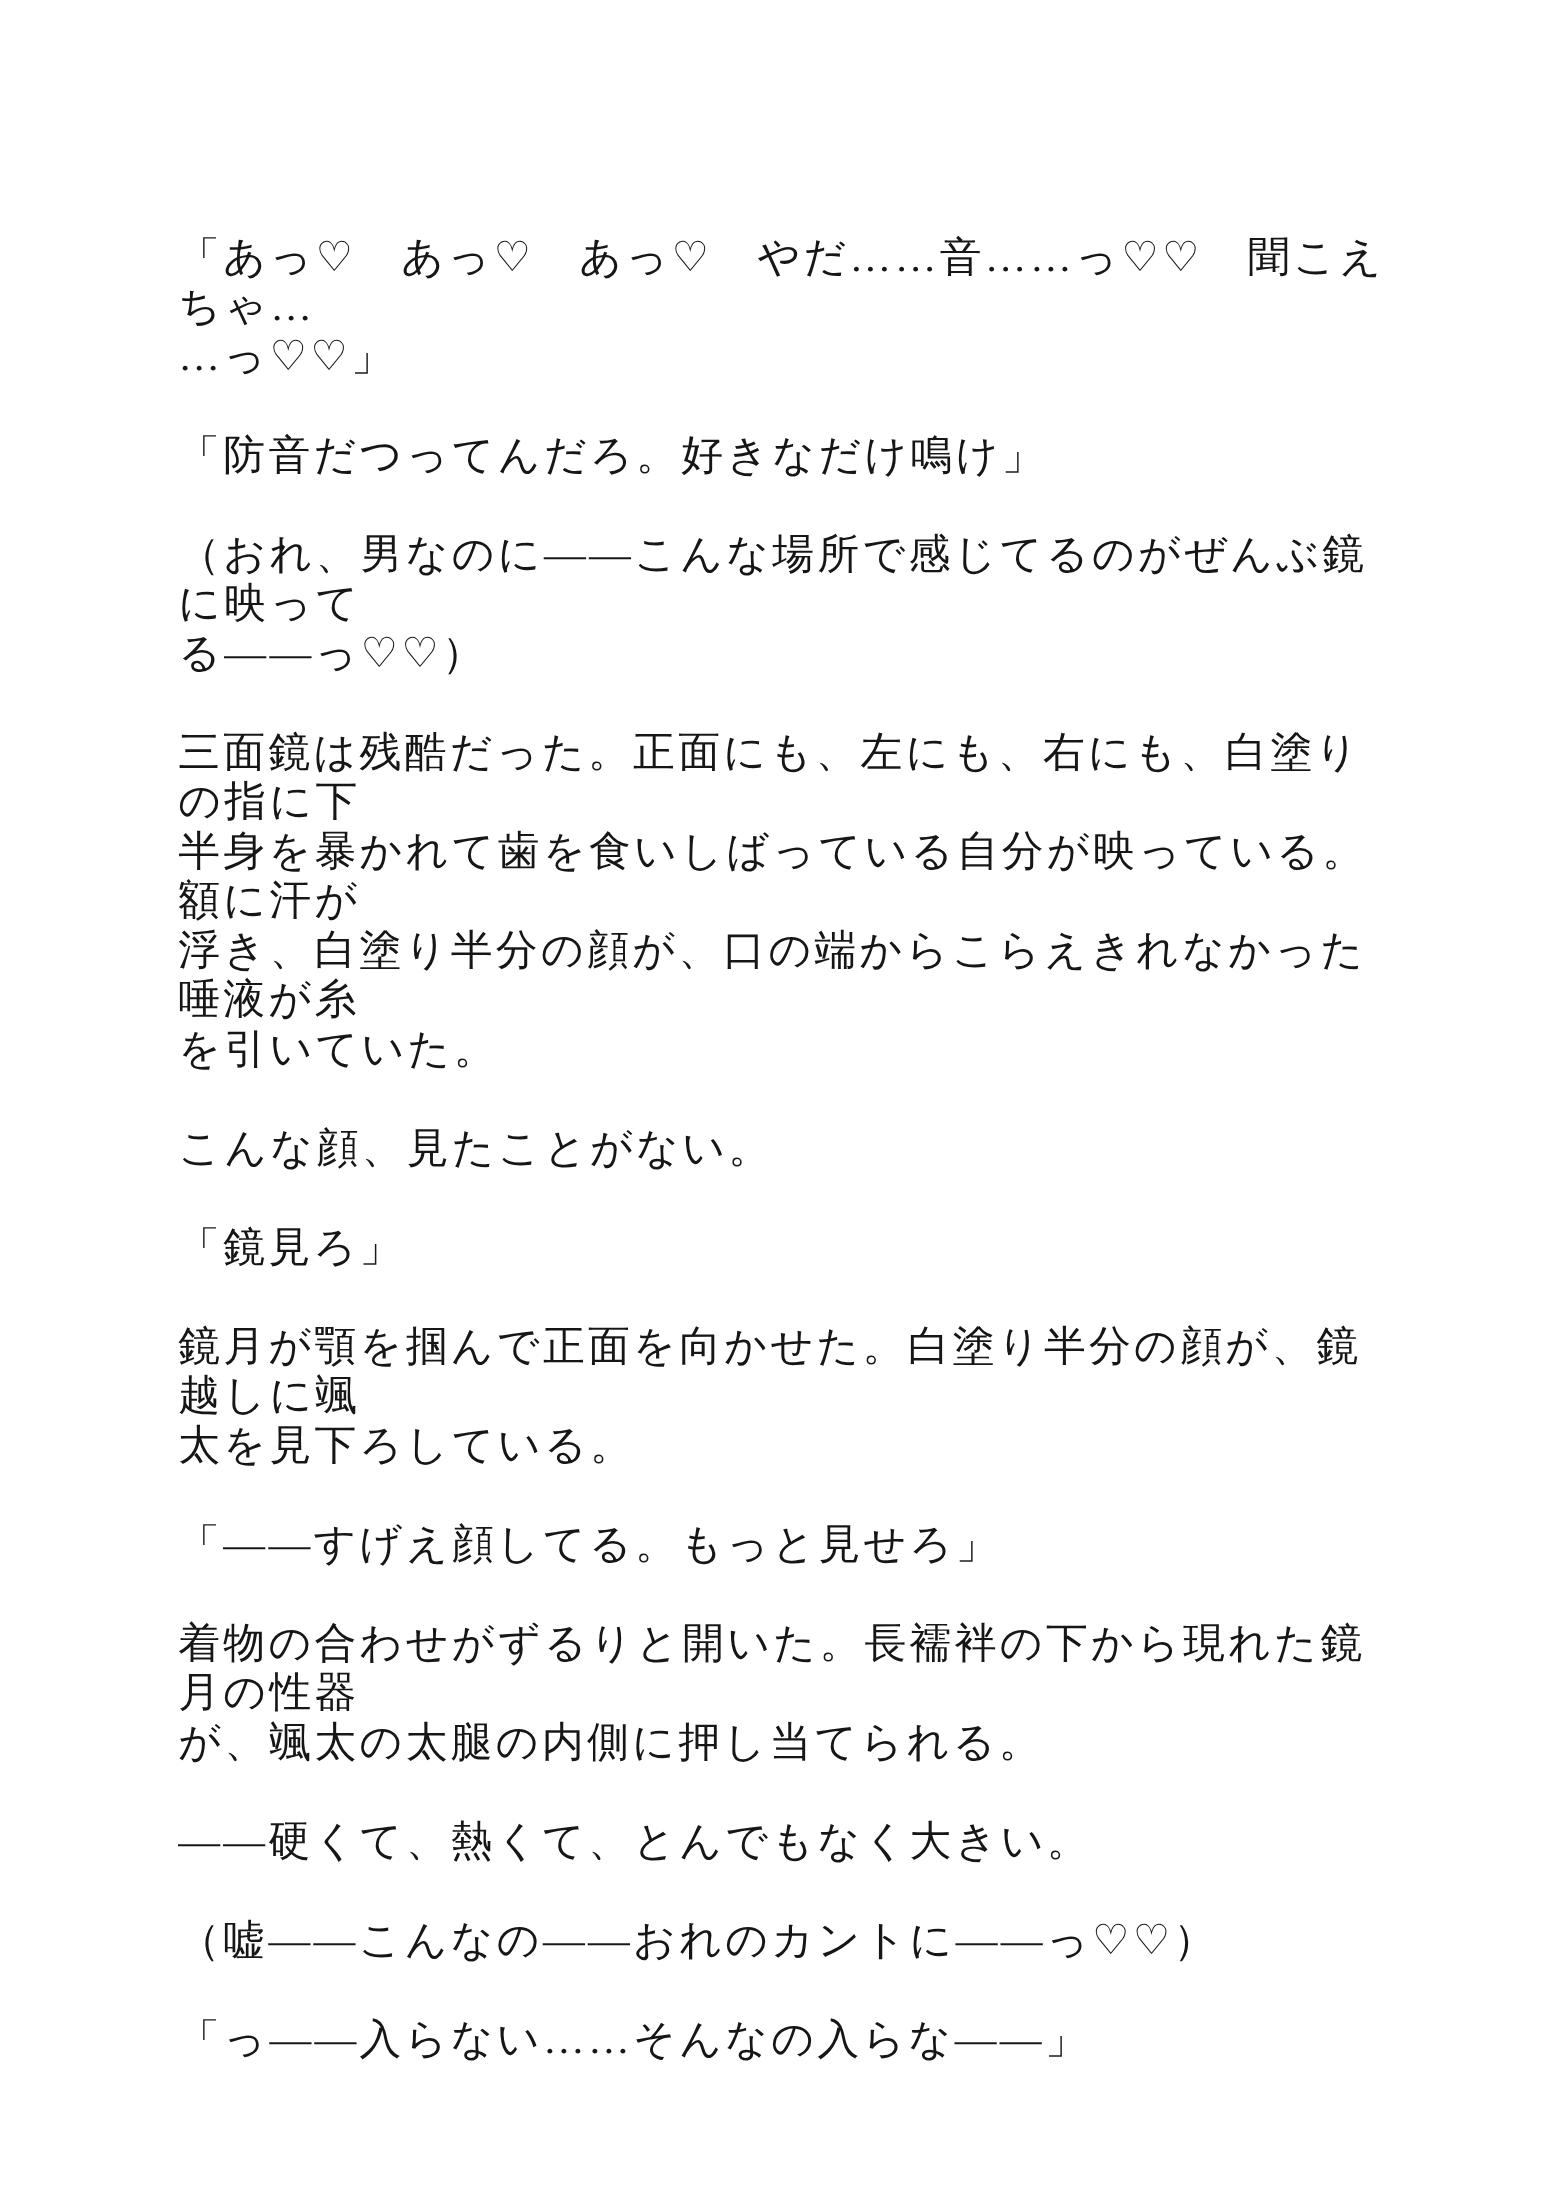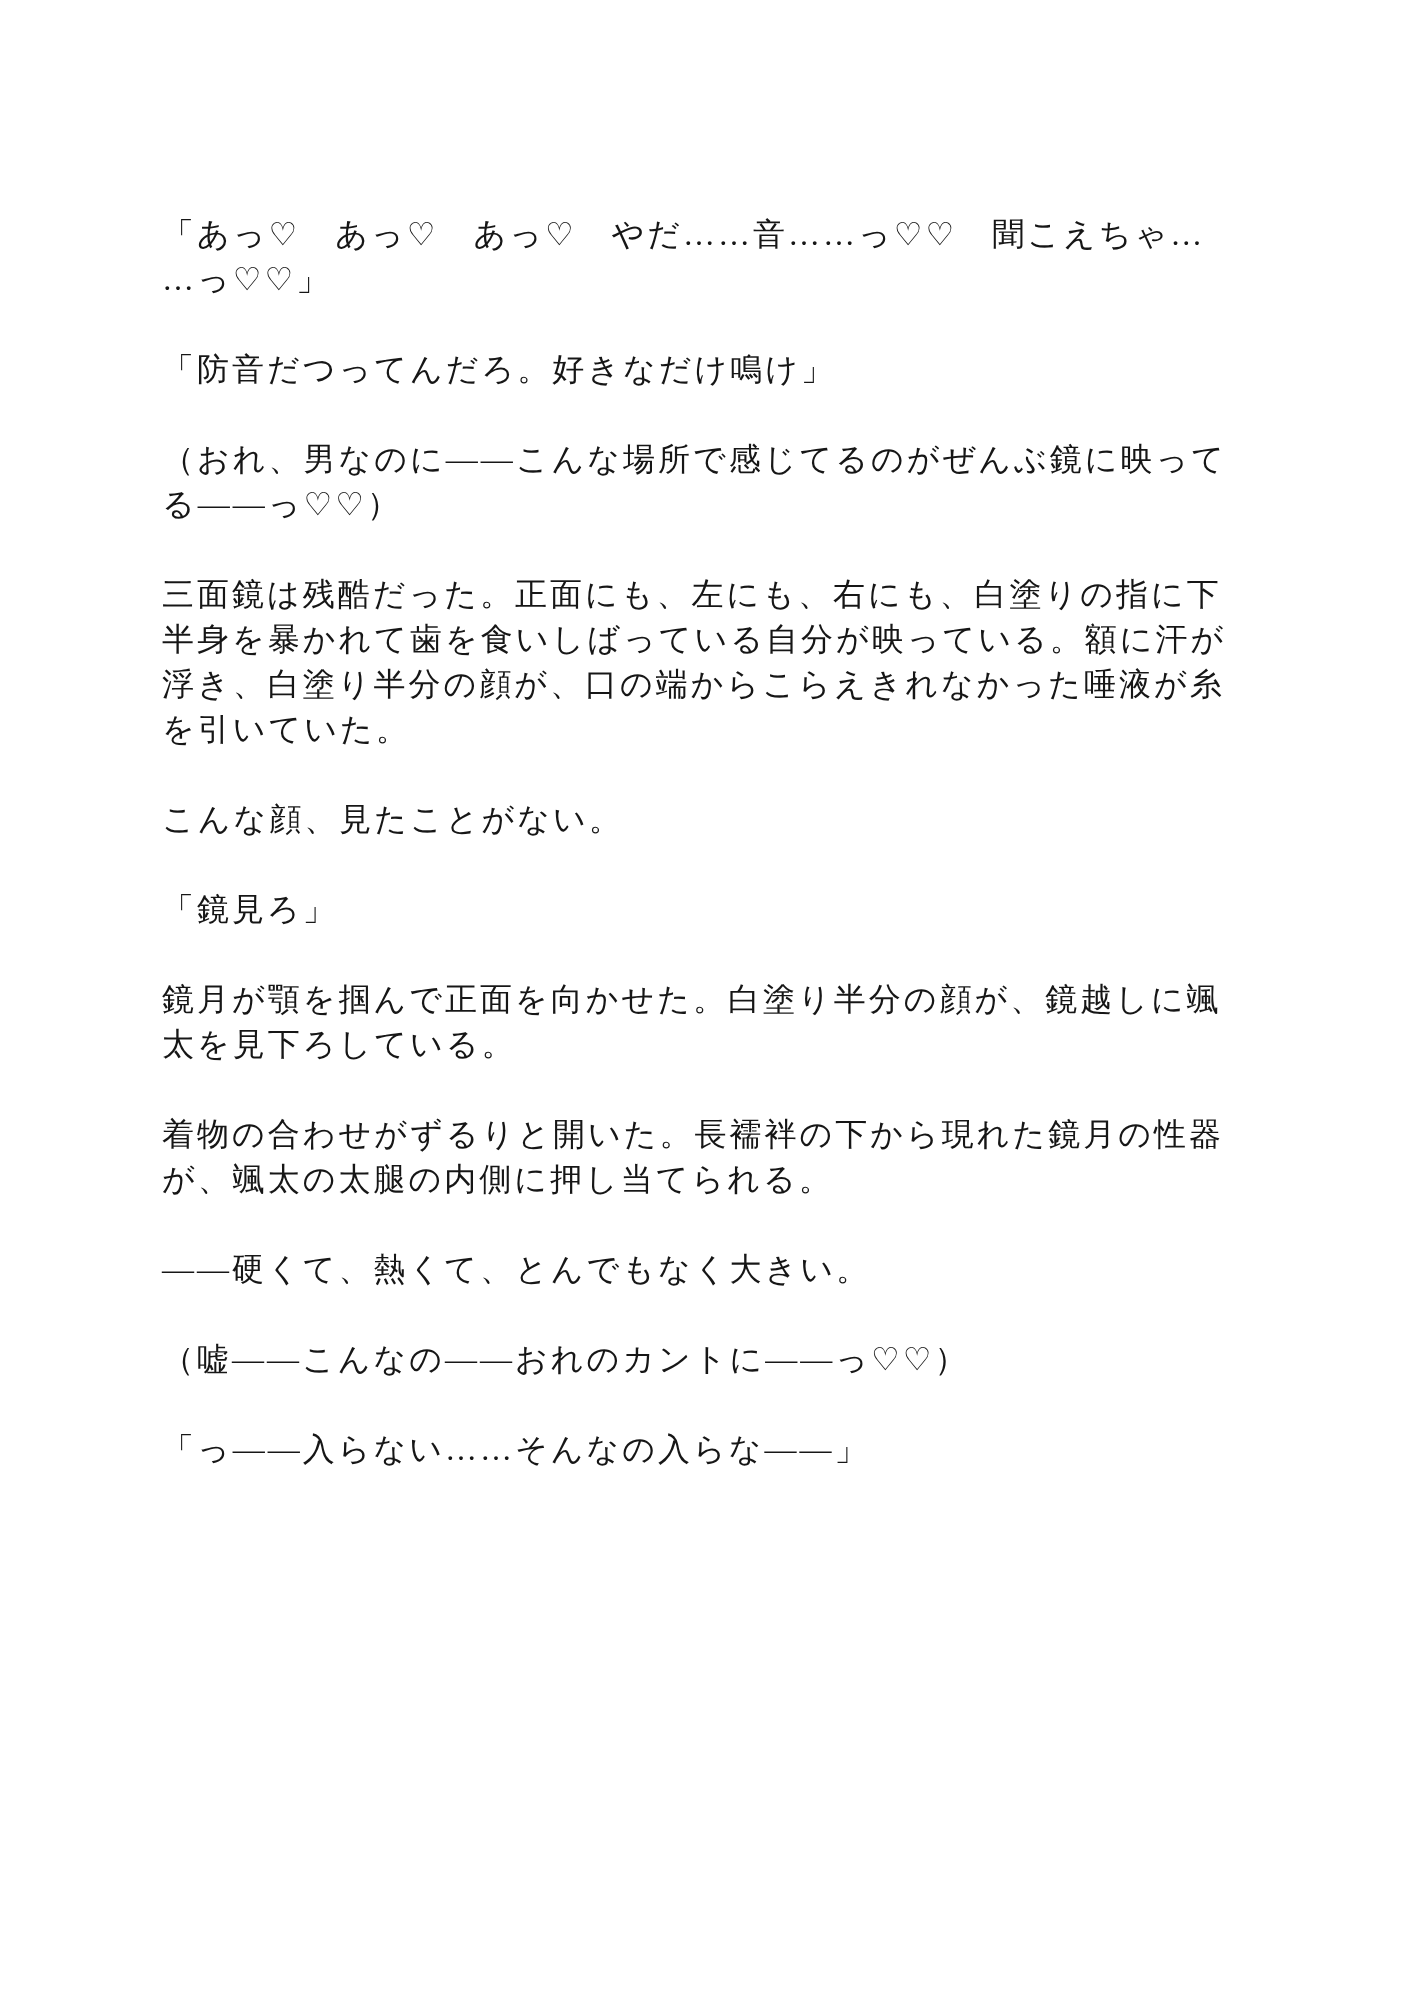--- a/index.html
+++ b/index.html
@@ -21,21 +21,21 @@
     background: #ffffff;
     padding: 212px 150px 0 162px;
   }
 
   .text-block {
     width: 1103px;
   }
 
   .text-block p {
     font-family: "Liberation Serif", "DejaVu Serif", serif;
-    font-size: 32px;
+    font-size: 38px;
     line-height: 45px;
     letter-spacing: 3px;
     color: #161616;
     white-space: pre-line;      
     margin: 0 0 45px 0;         
     font-weight: 400;
     text-rendering: optimizeLegibility;
   }
 </style>
 </head>
@@ -49,19 +49,20 @@
     <p>（おれ、男なのに——こんな場所で感じてるのがぜんぶ鏡に映って
 る——っ♡♡）</p>
     <p>三面鏡は残酷だった。正面にも、左にも、右にも、白塗りの指に下
 半身を暴かれて歯を食いしばっている自分が映っている。額に汗が
 浮き、白塗り半分の顔が、口の端からこらえきれなかった唾液が糸
 を引いていた。</p>
     <p>こんな顔、見たことがない。</p>
     <p>「鏡見ろ」</p>
     <p>鏡月が顎を掴んで正面を向かせた。白塗り半分の顔が、鏡越しに颯
 太を見下ろしている。</p>
+    <p>「——すげえ顔してる。もっと見せろ」</p>
     <p>着物の合わせがずるりと開いた。長襦袢の下から現れた鏡月の性器
 が、颯太の太腿の内側に押し当てられる。</p>
     <p>——硬くて、熱くて、とんでもなく大きい。</p>
     <p>（嘘——こんなの——おれのカントに——っ♡♡）</p>
     <p>「っ——入らない……そんなの入らな——」</p>
   </section>
 </main>
 
 </body></html>

